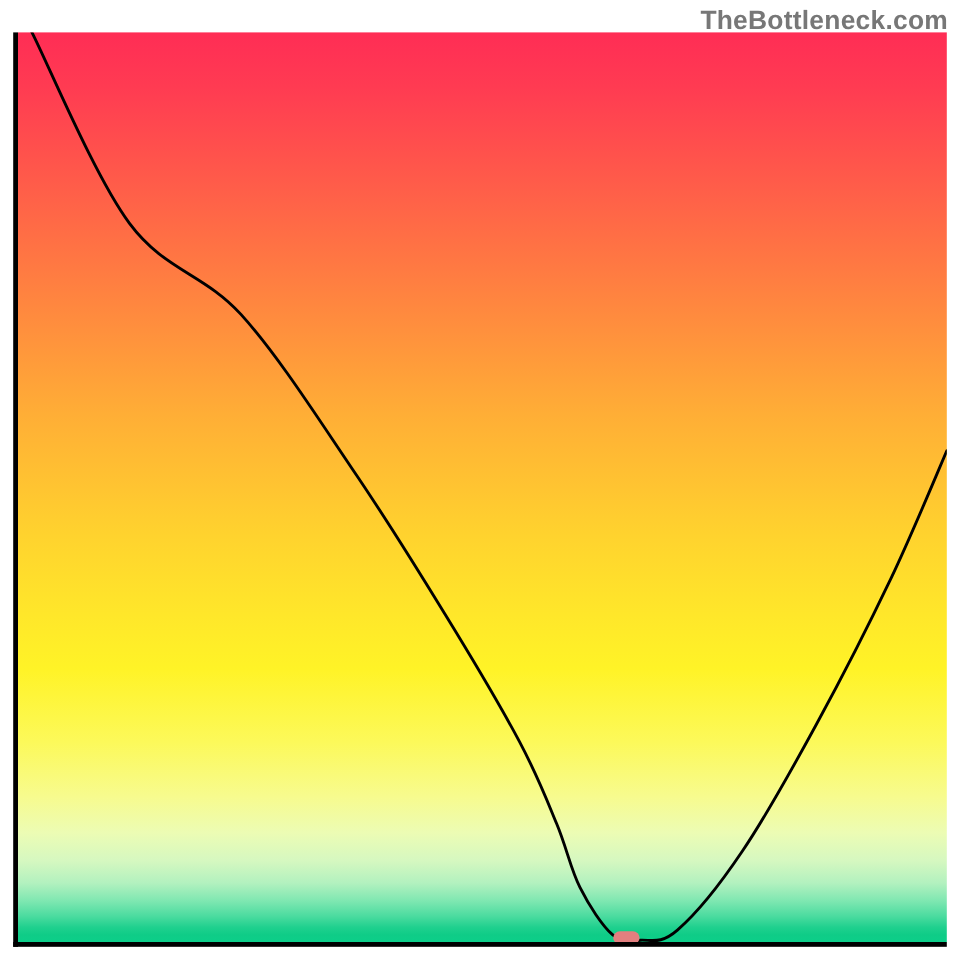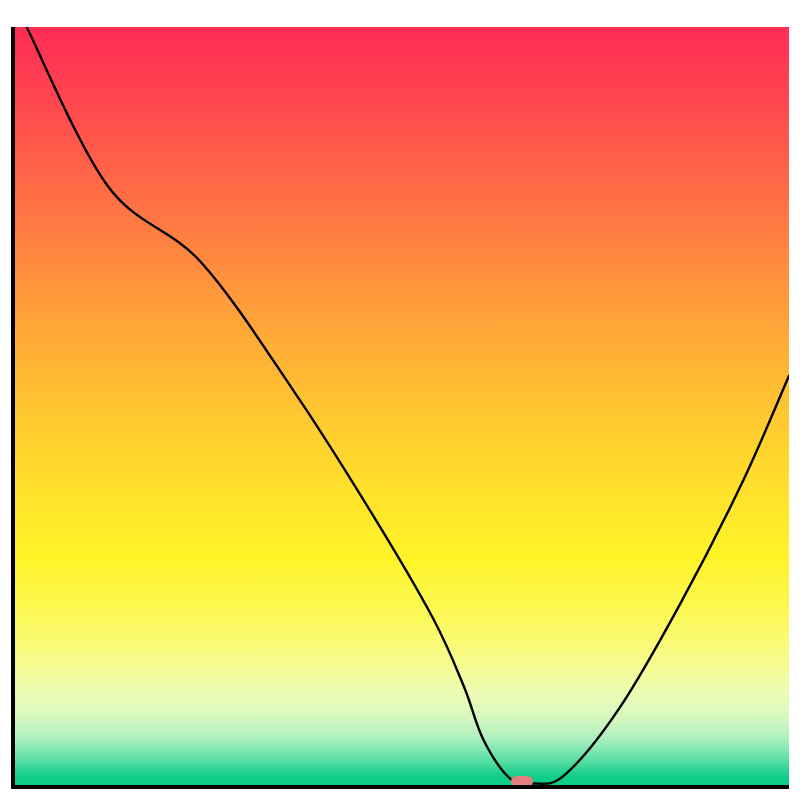--- a/index.html
+++ b/index.html
@@ -92,13 +92,14 @@
   <div class="gradient"></div>
 
   <svg class="curve" viewBox="0 0 774 758" preserveAspectRatio="none">
     <path d="M 11.6 0.0 C 25.2 26.5, 63.9 120.0, 92.9 159.2 C 121.9 198.3, 154.8 200.9, 185.8 235.0 C 216.7 269.1, 250.3 322.1, 278.6 363.8 C 307.0 405.5, 332.8 447.2, 356.0 485.1 C 379.3 523.0, 402.5 562.2, 418.0 591.2 C 433.4 620.3, 440.5 639.2, 448.9 659.5 C 457.3 679.7, 460.5 697.1, 468.3 712.5 C 476.0 727.9, 487.0 744.6, 495.4 751.9 C 503.7 759.3, 509.6 757.1, 518.6 756.5 C 527.6 755.9, 535.3 760.5, 549.5 748.1 C 563.7 735.8, 584.4 710.9, 603.7 682.2 C 623.1 653.5, 645.0 614.0, 665.6 576.1 C 686.3 538.2, 709.5 492.7, 727.6 454.8 C 745.6 416.9, 766.3 366.4, 774.0 348.7"></path>
   </svg>
 
   <div class="marker" style="left: 510.97px; top: 776.468px;"></div>
 
   <div class="plot-border"></div>
 
+  <div class="watermark">TheBottleneck.com</div>
 </div>
 
 </body></html>

